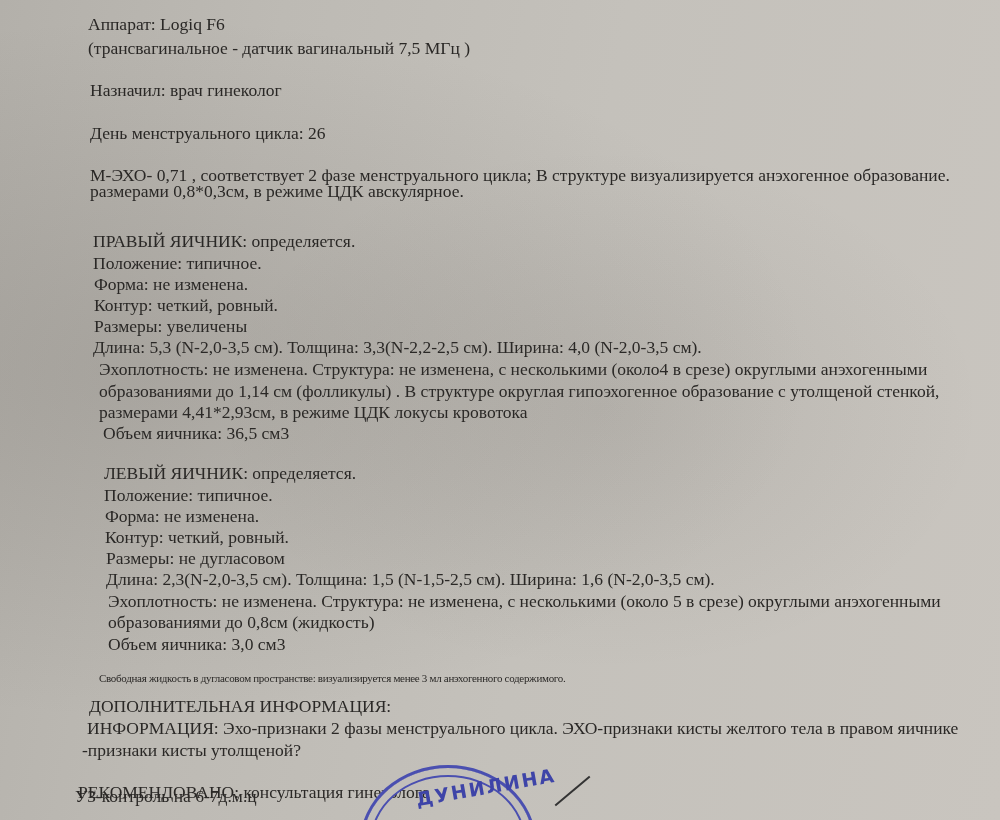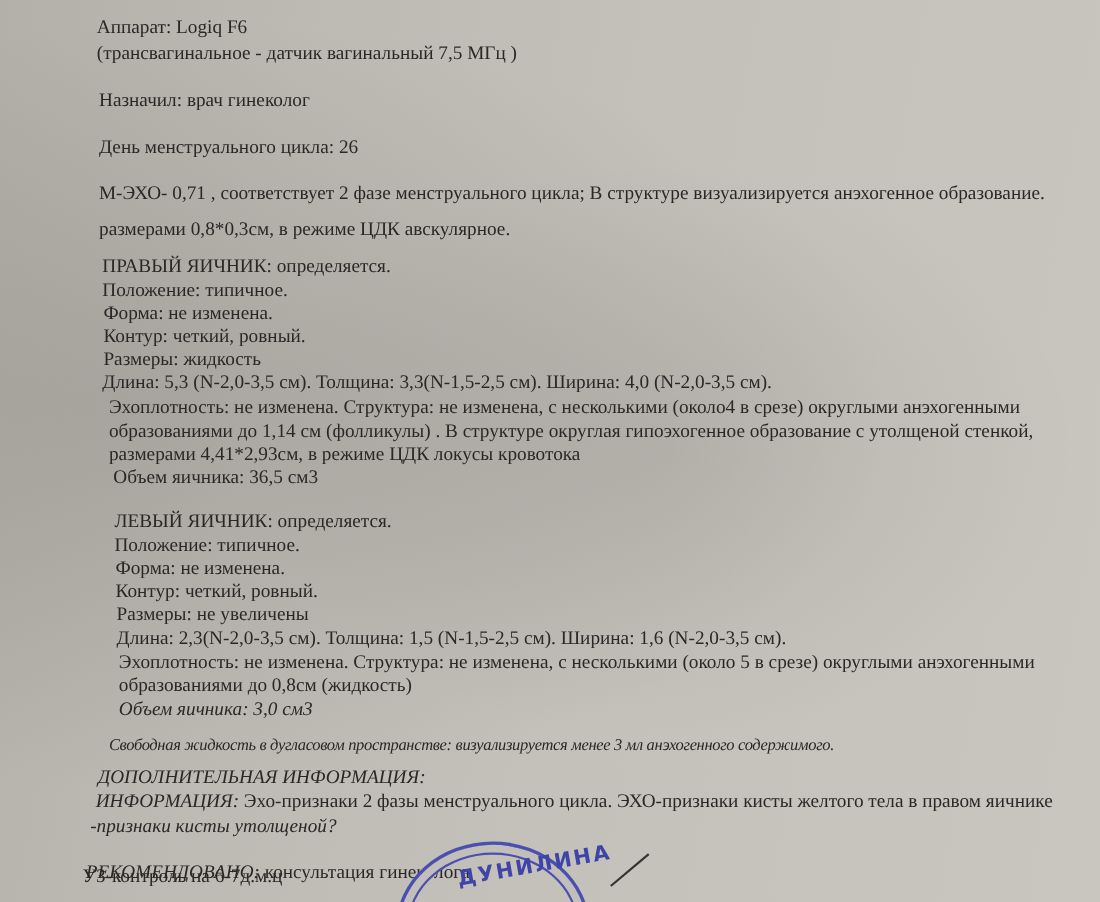--- a/index.html
+++ b/index.html
@@ -9,21 +9,21 @@
       font-family: "Liberation Serif", "DejaVu Serif", serif;
       color: #2a2826;
     }
     .shade {
       position: absolute; left: 0; top: 0; width: 1000px; height: 820px;
       background: radial-gradient(ellipse at 15% 45%, rgba(80,75,70,0.18), rgba(0,0,0,0) 55%),
                   radial-gradient(ellipse at 60% 50%, rgba(70,65,60,0.10), rgba(0,0,0,0) 45%);
       pointer-events: none;
     }
     .ln { position: absolute; white-space: nowrap; font-size: 17.5px; line-height: 20px; text-align: center; }
-    .it { font-style: italic; }
+    .it { }
     .stamp {
       position: absolute; left: 360px; top: 765px; width: 170px; height: 150px;
       border: 3px solid #4a4fb0; border-radius: 50%;
       box-shadow: inset 0 0 0 7px #c2bfba, inset 0 0 0 9px #4a4fb0;
     }
     .stamp-text {
       position: absolute; left: 415px; top: 776px; color: #3e44a8;
       font-family: "DejaVu Sans", sans-serif; font-size: 19px; font-weight: bold;
       letter-spacing: 2px; transform: rotate(-10deg);
     }
@@ -36,48 +36,48 @@
 <body>
 
 <div class="shade"></div>
 
 <div class="ln" style="left:88px;top:14px">Аппарат: Logiq F6</div>
 <div class="ln" style="left:88px;top:38px">(трансвагинальное - датчик вагинальный 7,5 МГц )</div>
 <div class="ln" style="left:90px;top:80px">Назначил: врач гинеколог</div>
 <div class="ln" style="left:90px;top:123px">День менструального цикла: 26</div>
 
 <div class="ln" style="left:90px;top:165px">М-ЭХО- 0,71 , соответствует 2 фазе менструального цикла; В структуре визуализируется анэхогенное образование.</div>
-<div class="ln" style="left:90px;top:198px">размерами 0,8*0,3см, в режиме ЦДК авскулярное.</div>
+<div class="ln" style="left:90px;top:181px">размерами 0,8*0,3см, в режиме ЦДК авскулярное.</div>
 
 <div>
   <div class="ln" style="left:93px;top:231px">ПРАВЫЙ ЯИЧНИК: определяется.</div>
   <div class="ln" style="left:93px;top:253px">Положение: типичное.</div>
   <div class="ln" style="left:94px;top:274px">Форма: не изменена.</div>
   <div class="ln" style="left:94px;top:295px">Контур: четкий, ровный.</div>
-  <div class="ln" style="left:94px;top:316px">Размеры: жидкость</div>
-  <div class="ln" style="left:93px;top:337px">Длина: 5,3 (N-2,0-3,5 см). Толщина: 3,3(N-1,5-2,5 см). Ширина: 4,0 (N-2,0-3,5 см).</div>
+  <div class="ln" style="left:94px;top:316px">Размеры: увеличены</div>
+  <div class="ln" style="left:93px;top:337px">Длина: 5,3 (N-2,0-3,5 см). Толщина: 3,3(N-2,2-2,5 см). Ширина: 4,0 (N-2,0-3,5 см).</div>
   <div class="ln" style="left:99px;top:359px">Эхоплотность: не изменена. Структура: не изменена, с несколькими (около4 в срезе) округлыми анэхогенными</div>
   <div class="ln" style="left:99px;top:381px">образованиями до 1,14 см (фолликулы) . В структуре округлая гипоэхогенное образование с утолщеной стенкой,</div>
   <div class="ln" style="left:99px;top:402px">размерами 4,41*2,93см, в режиме ЦДК локусы кровотока</div>
   <div class="ln" style="left:103px;top:423px">Объем яичника: 36,5 см3</div>
 </div>
 
 <div>
   <div class="ln" style="left:104px;top:463px">ЛЕВЫЙ ЯИЧНИК: определяется.</div>
   <div class="ln" style="left:104px;top:485px">Положение: типичное.</div>
   <div class="ln" style="left:105px;top:506px">Форма: не изменена.</div>
   <div class="ln" style="left:105px;top:527px">Контур: четкий, ровный.</div>
-  <div class="ln" style="left:106px;top:548px">Размеры: не увеличены</div>
+  <div class="ln" style="left:106px;top:548px">Размеры: не дугласовом</div>
   <div class="ln" style="left:106px;top:569px">Длина: 2,3(N-2,0-3,5 см). Толщина: 1,5 (N-1,5-2,5 см). Ширина: 1,6 (N-2,0-3,5 см).</div>
   <div class="ln" style="left:108px;top:591px">Эхоплотность: не изменена. Структура: не изменена, с несколькими (около 5 в срезе) округлыми анэхогенными</div>
   <div class="ln" style="left:108px;top:612px">образованиями до 0,8см (жидкость)</div>
   <div class="ln it" style="left:108px;top:634px">Объем яичника: 3,0 см3</div>
 </div>
 
-<div class="ln it" style="left:99px;top:668px;font-size:15px;letter-spacing:-0.3px">Свободная жидкость в дугласовом пространстве: визуализируется менее 3 мл анэхогенного содержимого.</div>
+<div class="ln it" style="left:99px;top:668px;font-size:11px;letter-spacing:-0.3px">Свободная жидкость в дугласовом пространстве: визуализируется менее 3 мл анэхогенного содержимого.</div>
 
 <div>
   <div class="ln it" style="left:89px;top:696px">ДОПОЛНИТЕЛЬНАЯ ИНФОРМАЦИЯ:</div>
   <div class="ln" style="left:87px;top:718px">
     <span class="it">ИНФОРМАЦИЯ:</span>
     <span>Эхо-признаки 2 фазы менструального цикла. ЭХО-признаки кисты желтого тела в правом яичнике</span>
   </div>
   <div class="ln it" style="left:82px;top:740px">-признаки кисты утолщеной?</div>
   <div class="ln" style="left:78px;top:782px">
     <span class="it">РЕКОМЕНДОВАНО:</span>

